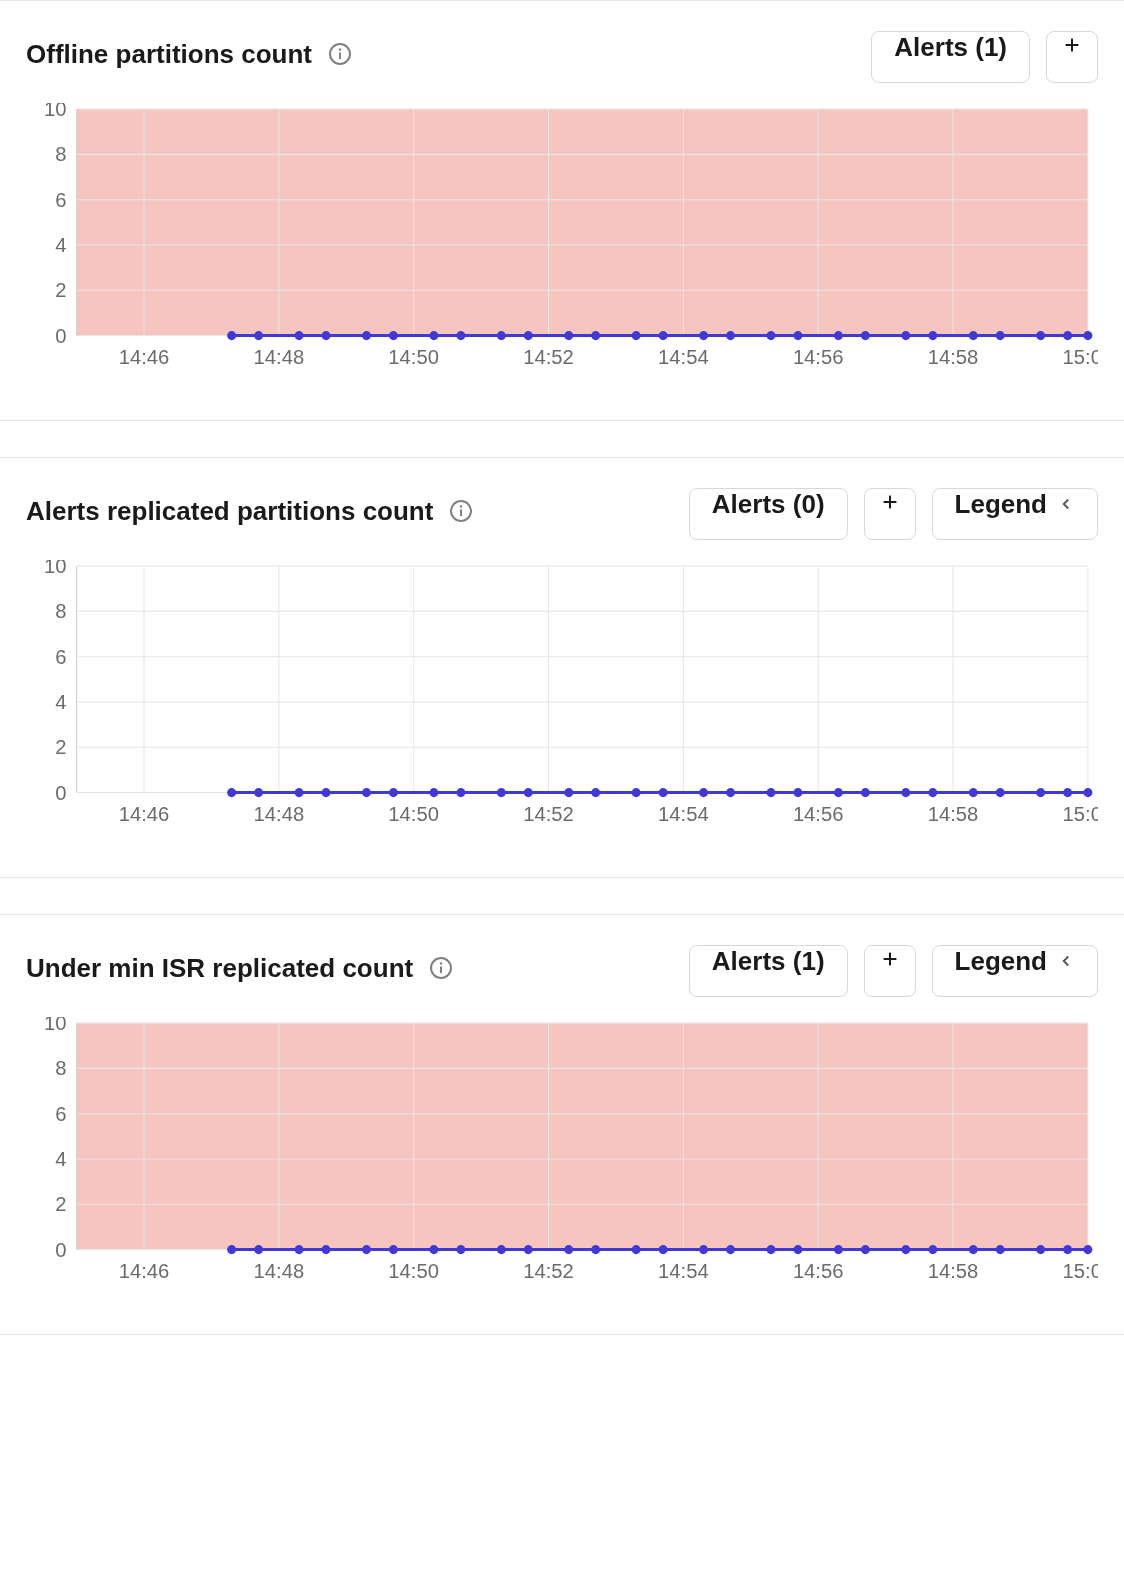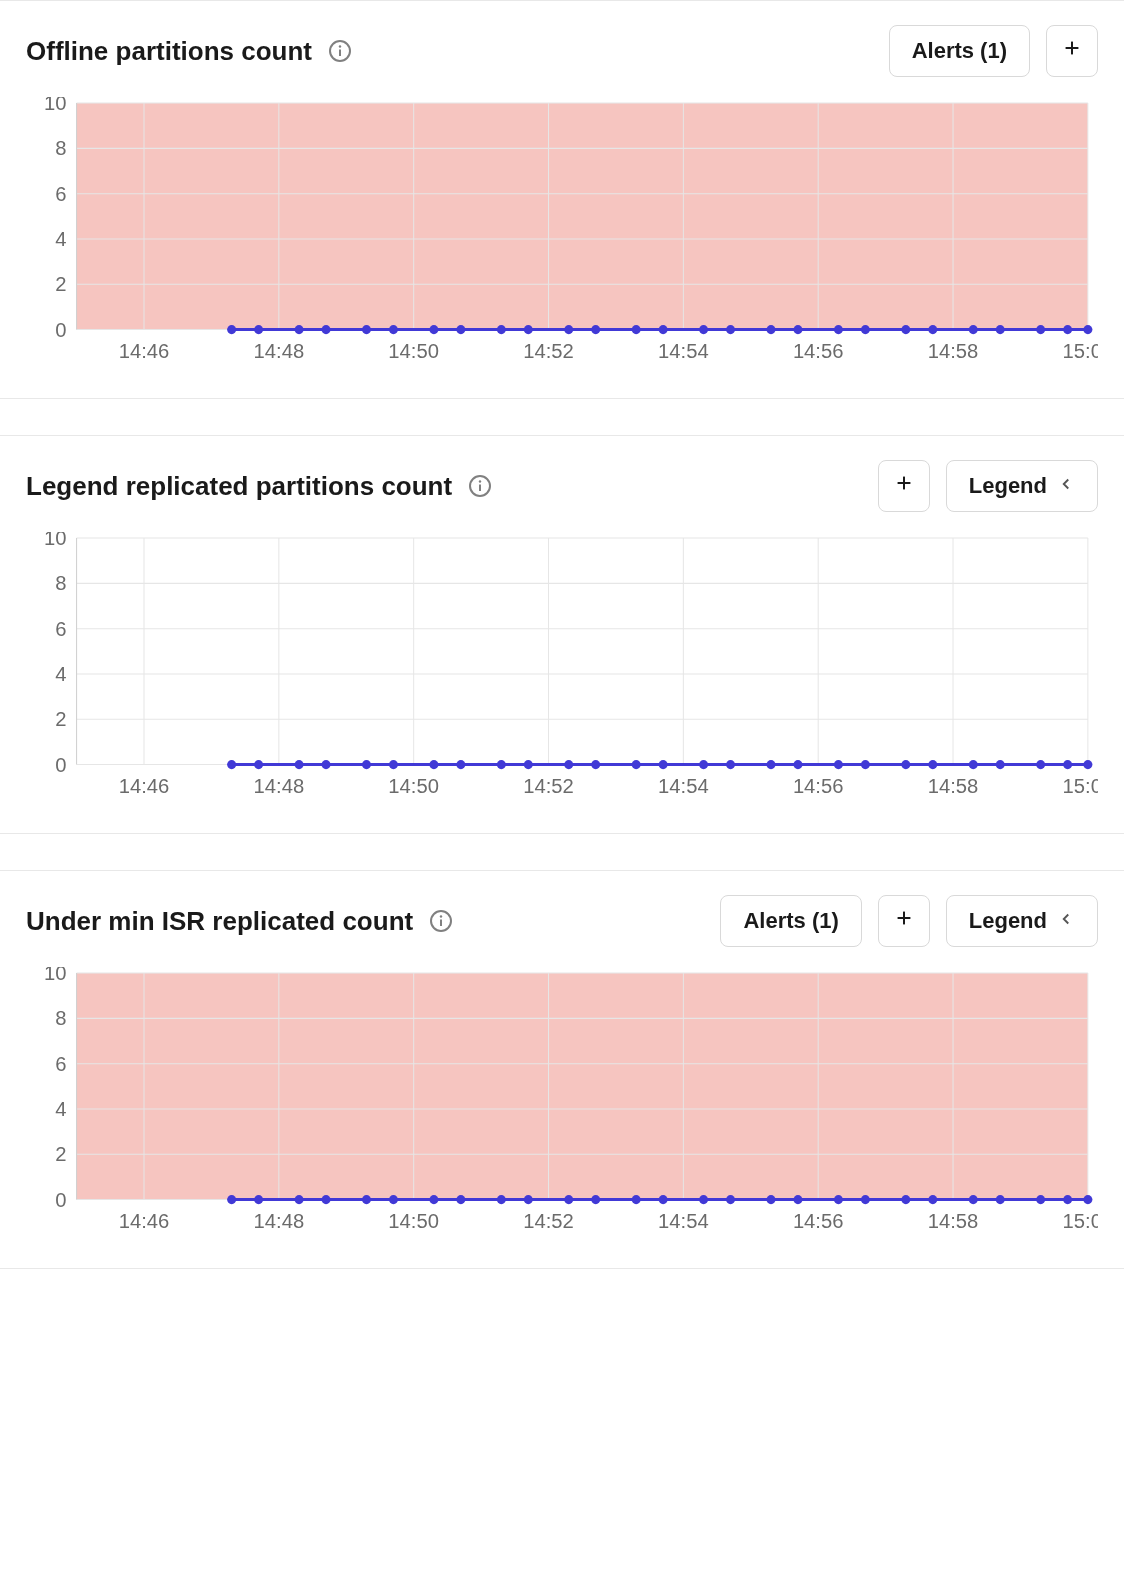--- a/index.html
+++ b/index.html
@@ -5,21 +5,21 @@
   * { box-sizing: border-box; margin: 0; padding: 0; }
   body {
     font-family: -apple-system, BlinkMacSystemFont, "Segoe UI", Helvetica, Arial, sans-serif;
     background: #fff;
     color: #1a1a1a;
     width: 1124px;
   }
   .panel {
     border-top: 1px solid #e8e8e8;
     border-bottom: 1px solid #e8e8e8;
-    padding: 24px 26px 28px 26px;
+    padding: 24px 26px 44px 26px;
     background: #fff;
   }
   .panel + .panel { margin-top: 36px; }
   .panel-header {
     display: flex;
     align-items: center;
     gap: 16px;
     margin-bottom: 20px;
   }
   .panel-title {
@@ -34,32 +34,33 @@
     display: inline-flex;
     align-items: center;
     justify-content: center;
     width: 24px;
     height: 24px;
     color: #808080;
   }
   .spacer { flex: 1; }
   .btn {
     display: inline-flex;
-    align-items: center;
+    align-items: flex-start;
     justify-content: center;
     gap: 10px;
     height: 52px;
     padding: 0 22px;
     border: 1px solid #d9d9d9;
     border-radius: 8px;
     background: #fff;
-    font-size: 22px;
+    font-size: 26px;
     font-weight: 600;
     color: #1a1a1a;
     cursor: pointer;
+    margin-top: 6px;
   }
   .btn.icon-only { padding: 0; width: 52px; }
   .btn .chev { color: #555; }
   .chart-wrap { position: relative; }
   svg.chart { display: block; width: 100%; height: auto; }
   .axis-text { font-size: 20px; fill: #6b6b6b; }
   .grid-line { stroke: #e6e6e6; stroke-width: 1; }
   .axis-line { stroke: #cfcfcf; stroke-width: 1; }
   .zone-fill { fill: #f6c2bd; opacity: 0.95; }
   .series-line { stroke: #4139d6; stroke-width: 3; fill: none; }
@@ -152,30 +153,33 @@
           <circle class="series-dot" cx="963.3333333333363" cy="230" r="4.5"></circle>
           <circle class="series-dot" cx="1003.3333333333303" cy="230" r="4.5"></circle>
           <circle class="series-dot" cx="1030.000000000003" cy="230" r="4.5"></circle>
           <circle class="series-dot" cx="1050" cy="230" r="4.5"></circle>
         </svg>
     </div>
   </section>
   <section class="panel">
     <div class="panel-header">
       <h2 class="panel-title">
-        <span>Legend replicated partitions count</span>
+        <span>Alerts replicated partitions count</span>
         <span class="info-icon">
             <svg viewBox="0 0 24 24" width="24" height="24" fill="none" stroke="currentColor" stroke-width="2">
     <circle cx="12" cy="12" r="10"></circle>
     <line x1="12" y1="10.5" x2="12" y2="17"></line>
     <circle cx="12" cy="7.5" r="1.2" fill="currentColor" stroke="none"></circle>
   </svg>
           </span>
       </h2>
       <div class="spacer"></div>
+      <button class="btn">
+        <span>Alerts (0)</span>
+      </button>
       <button class="btn icon-only">
         <span><svg viewBox="0 0 24 24" width="22" height="22" fill="none" stroke="currentColor" stroke-width="2.2">
     <line x1="12" y1="5" x2="12" y2="19"></line>
     <line x1="5" y1="12" x2="19" y2="12"></line>
   </svg></span>
       </button>
       <button class="btn">
          <span>Legend</span>
          <span class="chev"><svg viewBox="0 0 24 24" width="18" height="18" fill="none" stroke="currentColor" stroke-width="2.5">
     <polyline points="15 6 9 12 15 18"></polyline>

